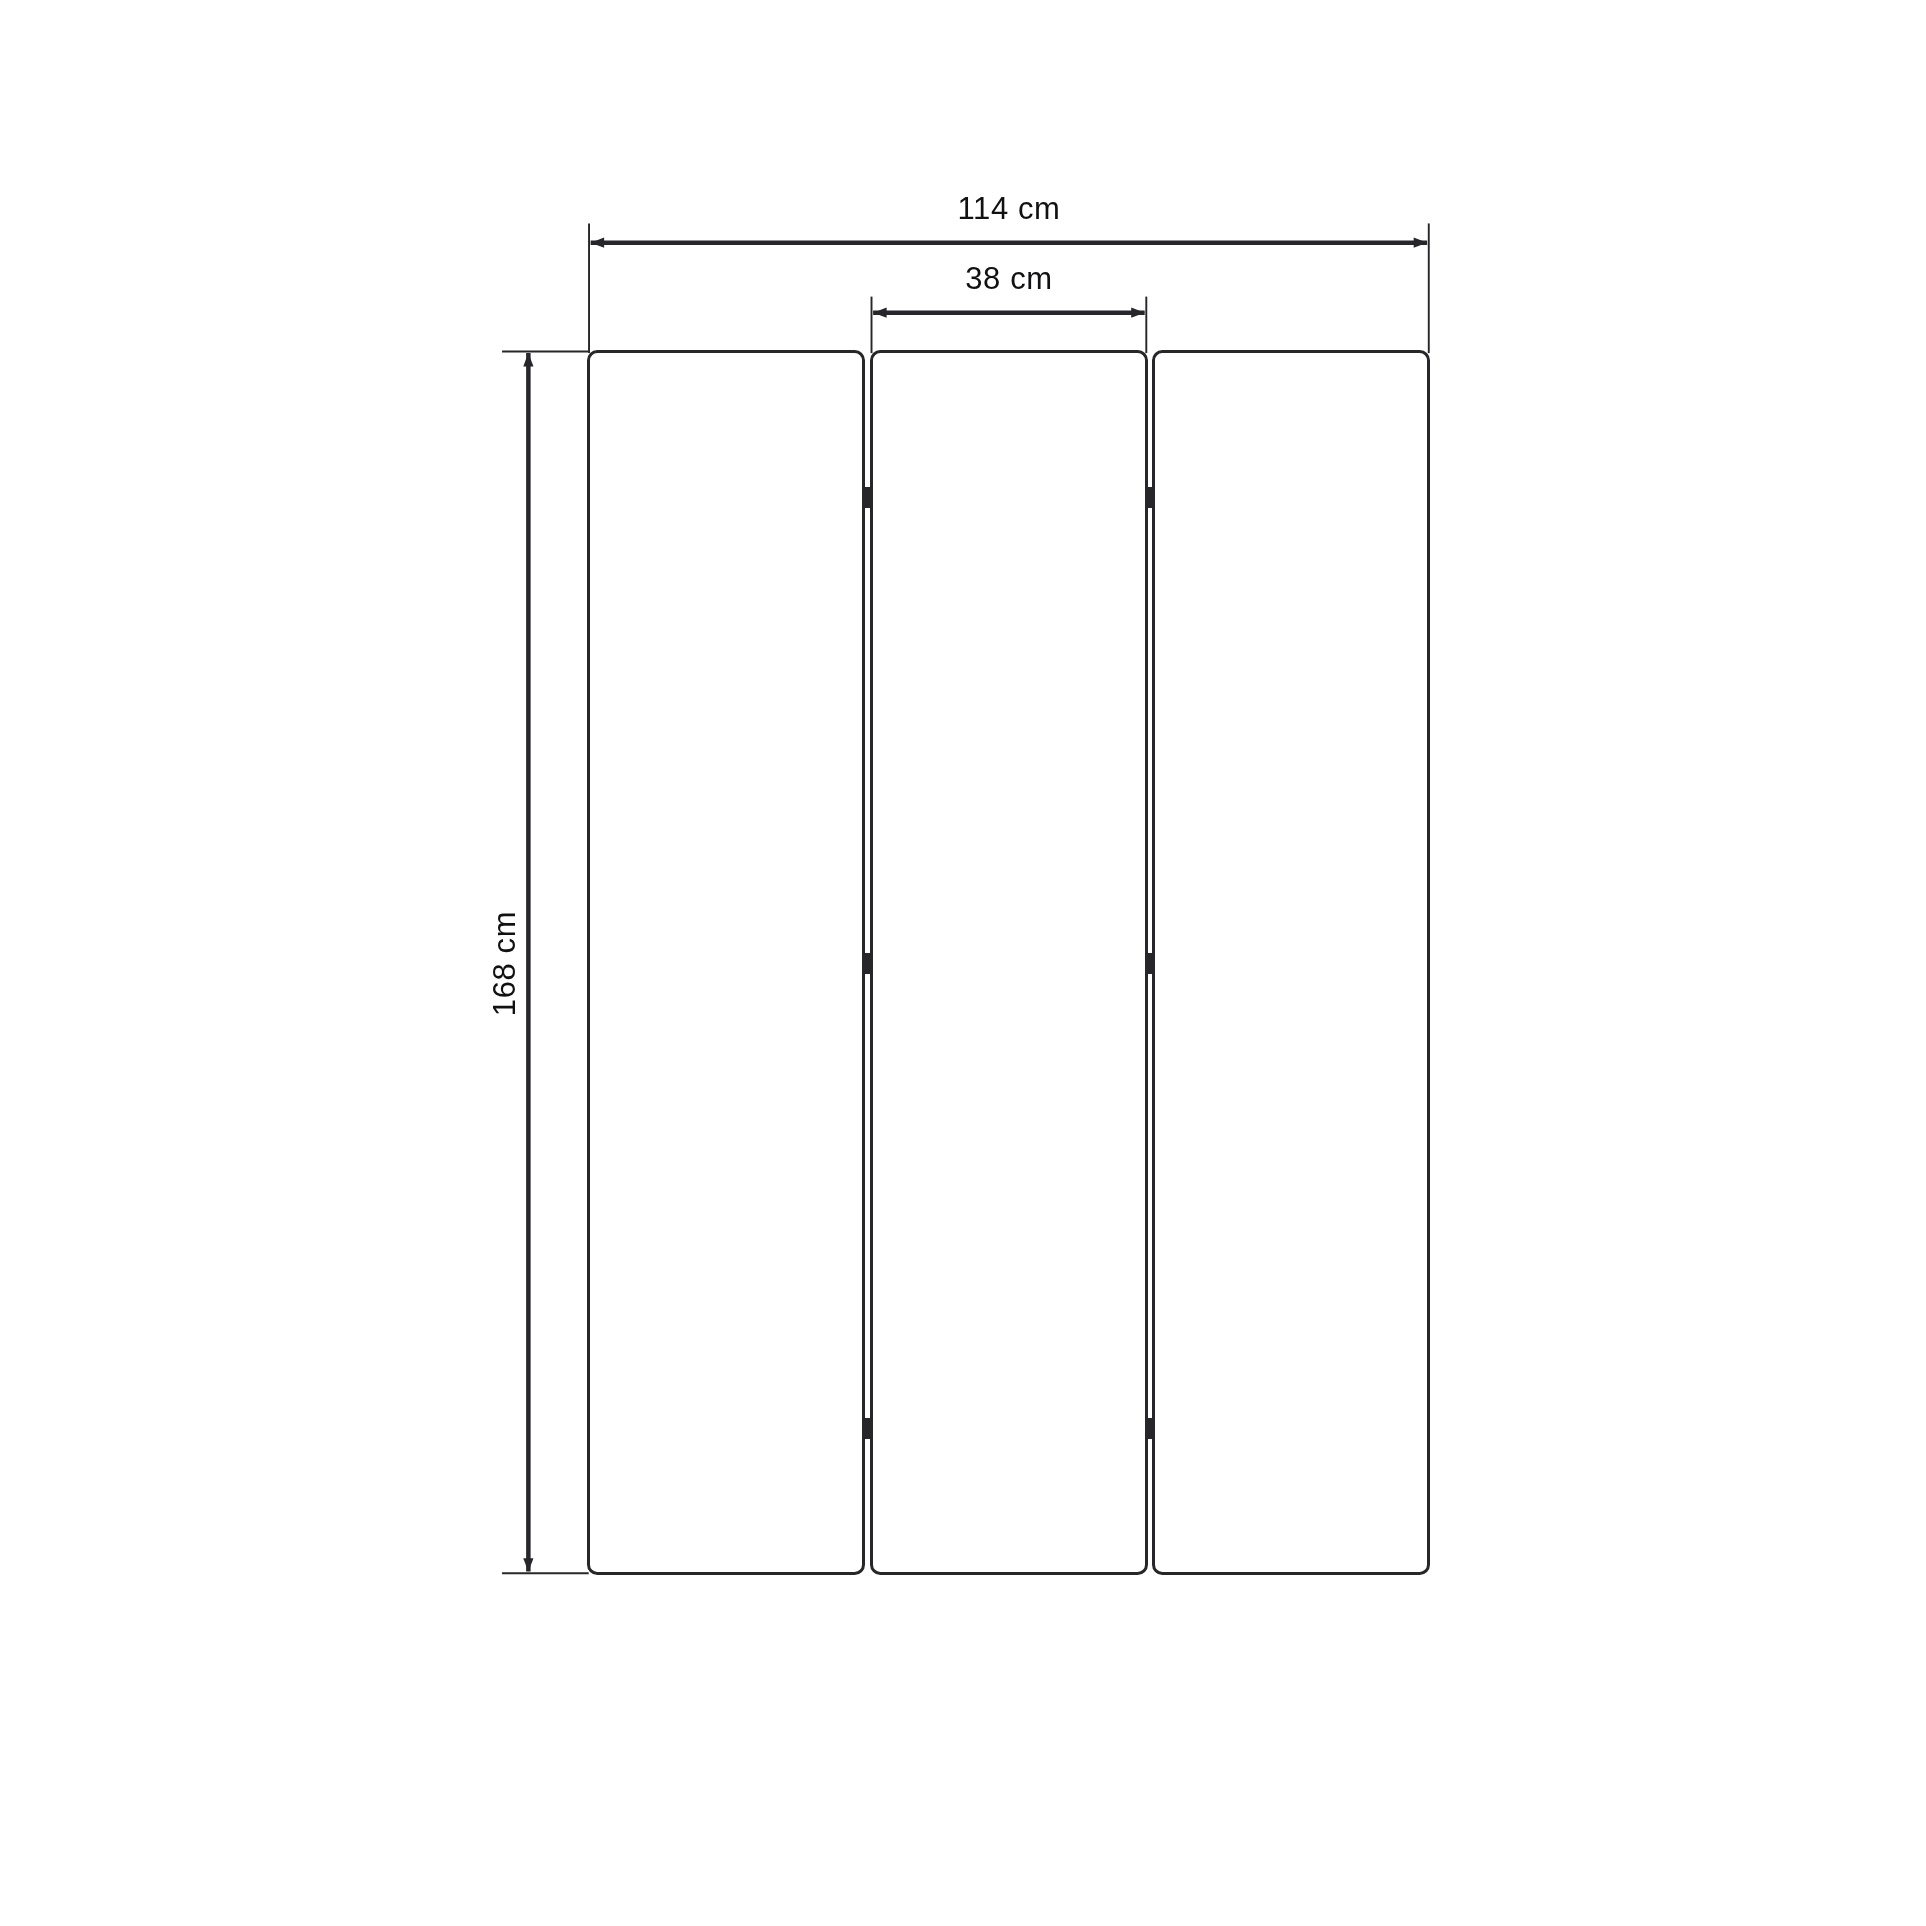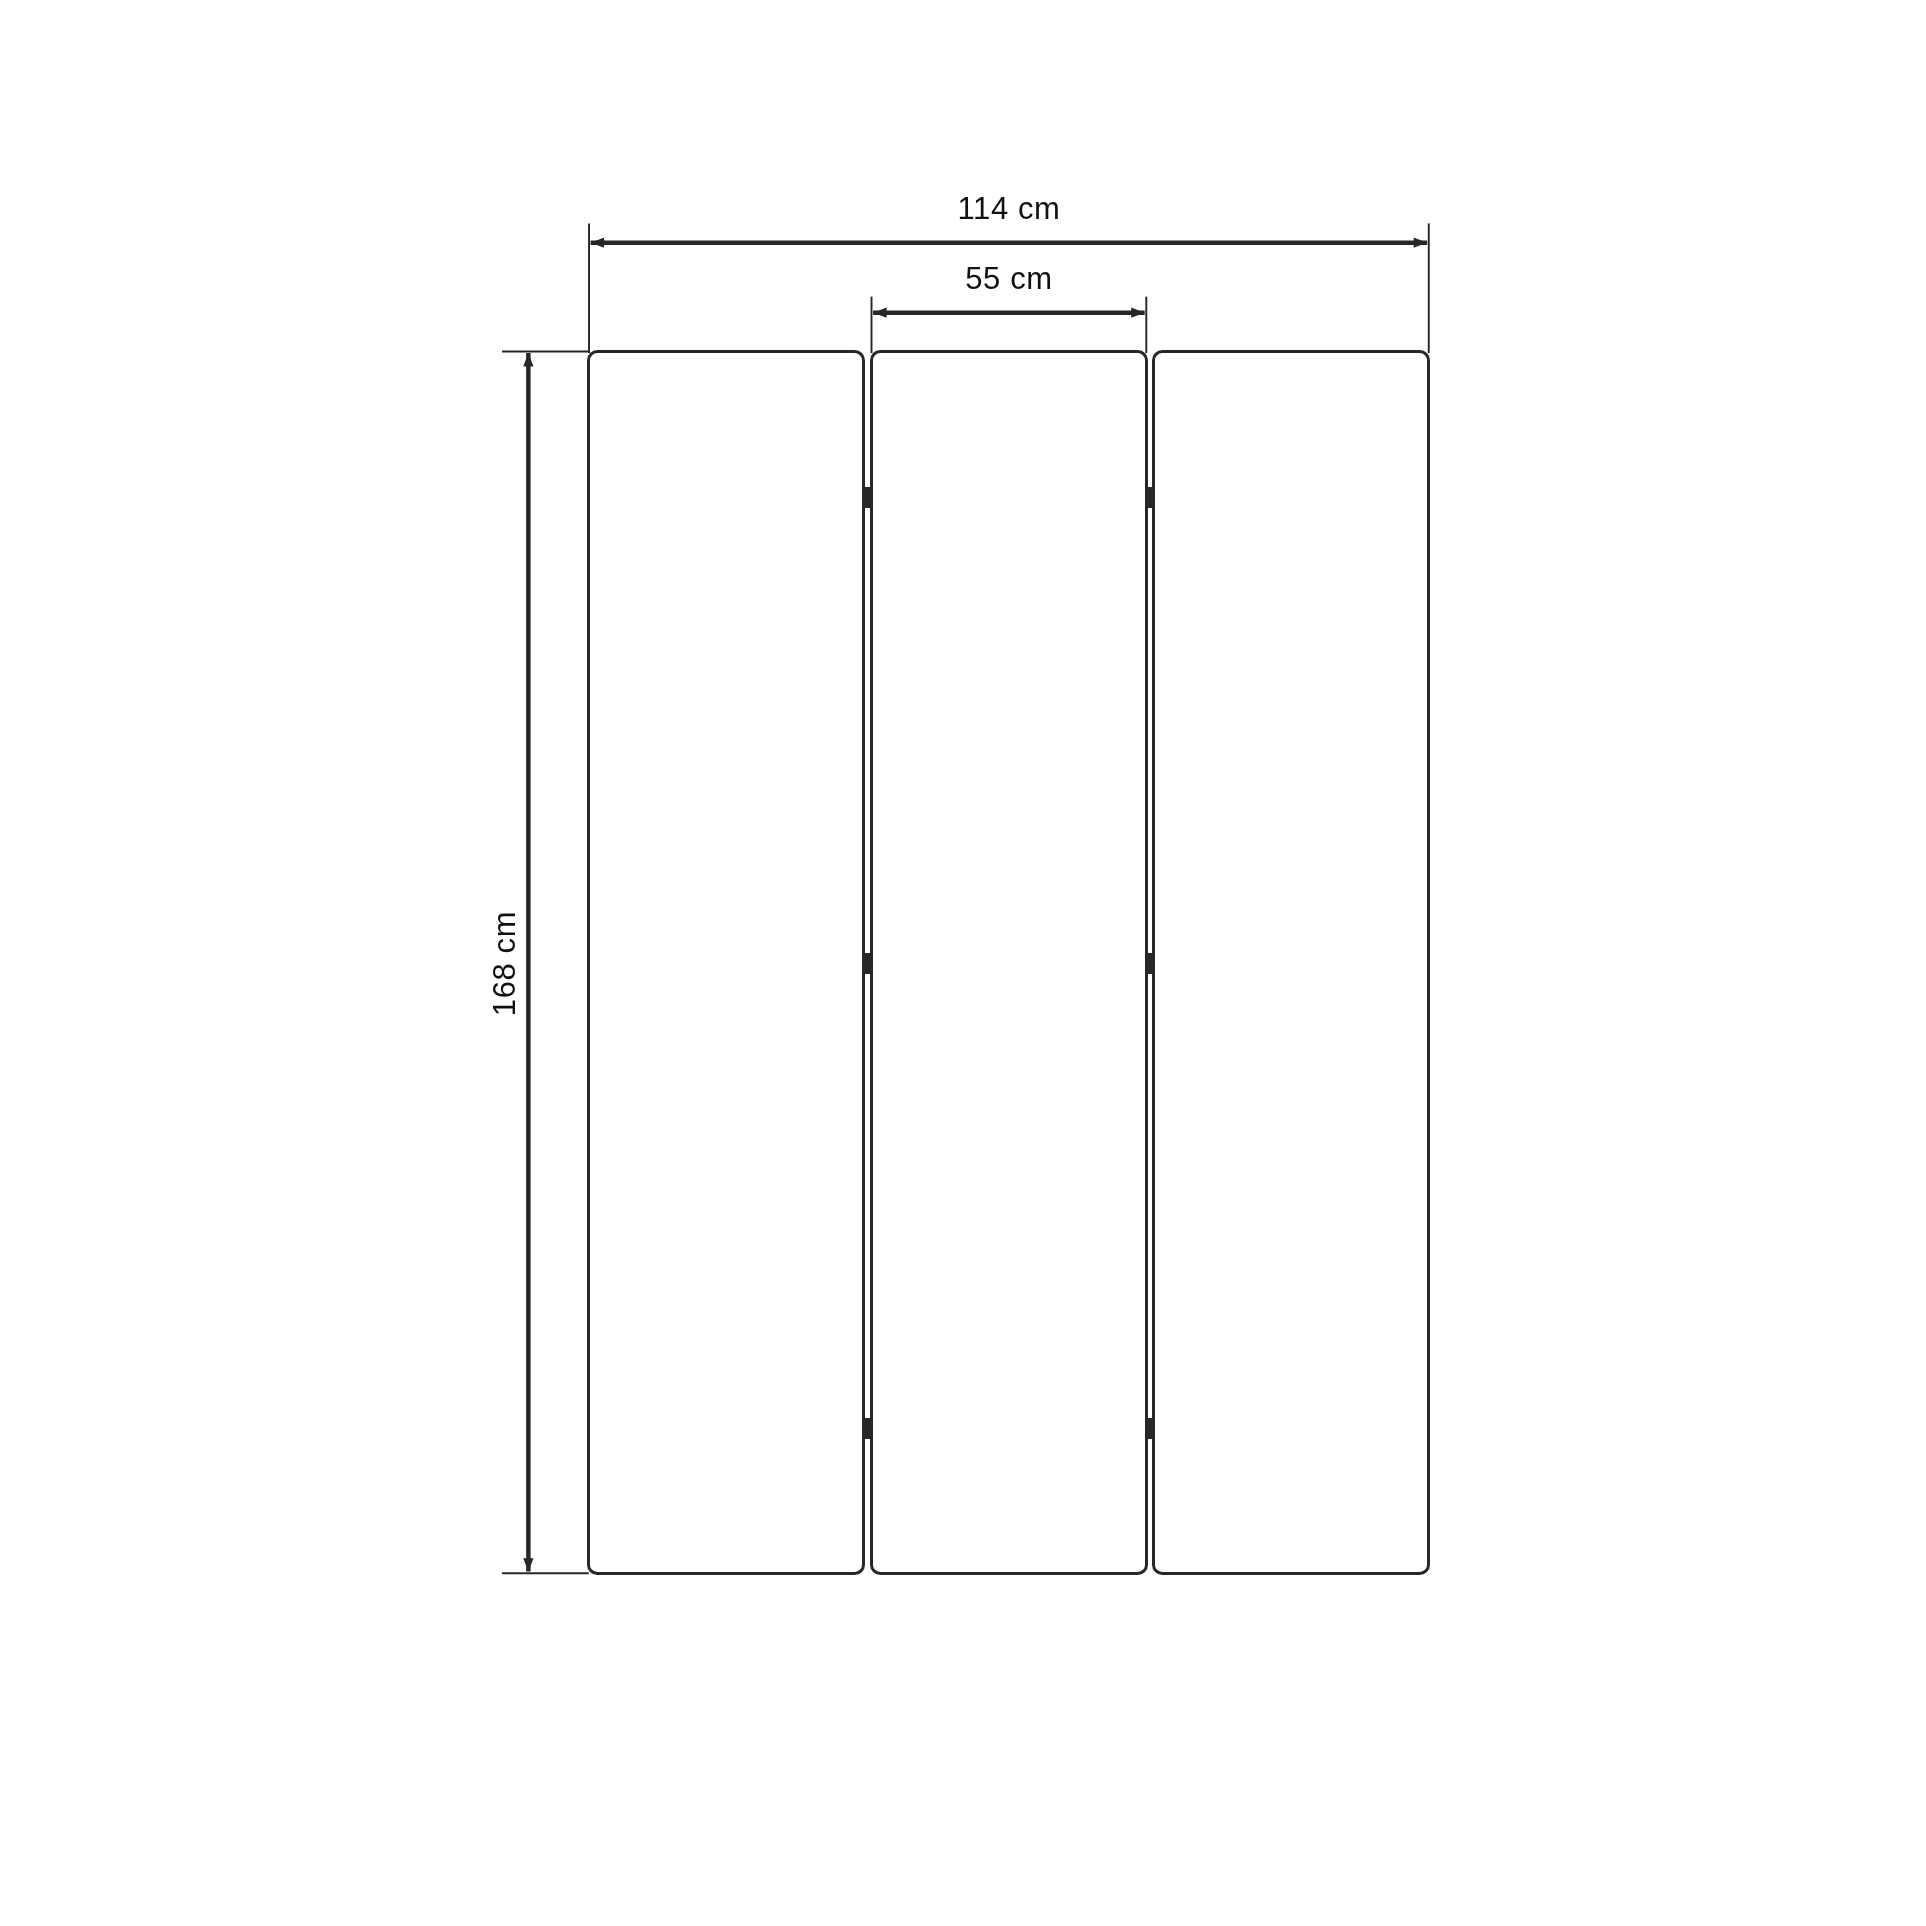--- a/index.html
+++ b/index.html
@@ -119,18 +119,18 @@
     <line class="ext-line" x1="782" y1="547.5" x2="917" y2="547.5"></line>
     <line class="ext-line" x1="782" y1="2450.5" x2="917" y2="2450.5"></line>
 
     <line class="dim-line" x1="920" y1="378" x2="2223" y2="378" marker-start="url(#ah-start)" marker-end="url(#ah-end)"></line>
     <line class="dim-line" x1="1360" y1="487" x2="1783" y2="487" marker-start="url(#ah-start)" marker-end="url(#ah-end)"></line>
     <line class="dim-line" x1="823" y1="550" x2="823" y2="2448" marker-start="url(#ah-start)" marker-end="url(#ah-end)"></line>
   </svg>
 
   <div class="dim-label width-total">114 cm</div>
 
-  <div class="dim-label width-panel">55 cm</div>
+  <div class="dim-label width-panel">38 cm</div>
 
   <div class="dim-label height-total">168 cm</div>
 
 </div>
 
 
 </body></html>

